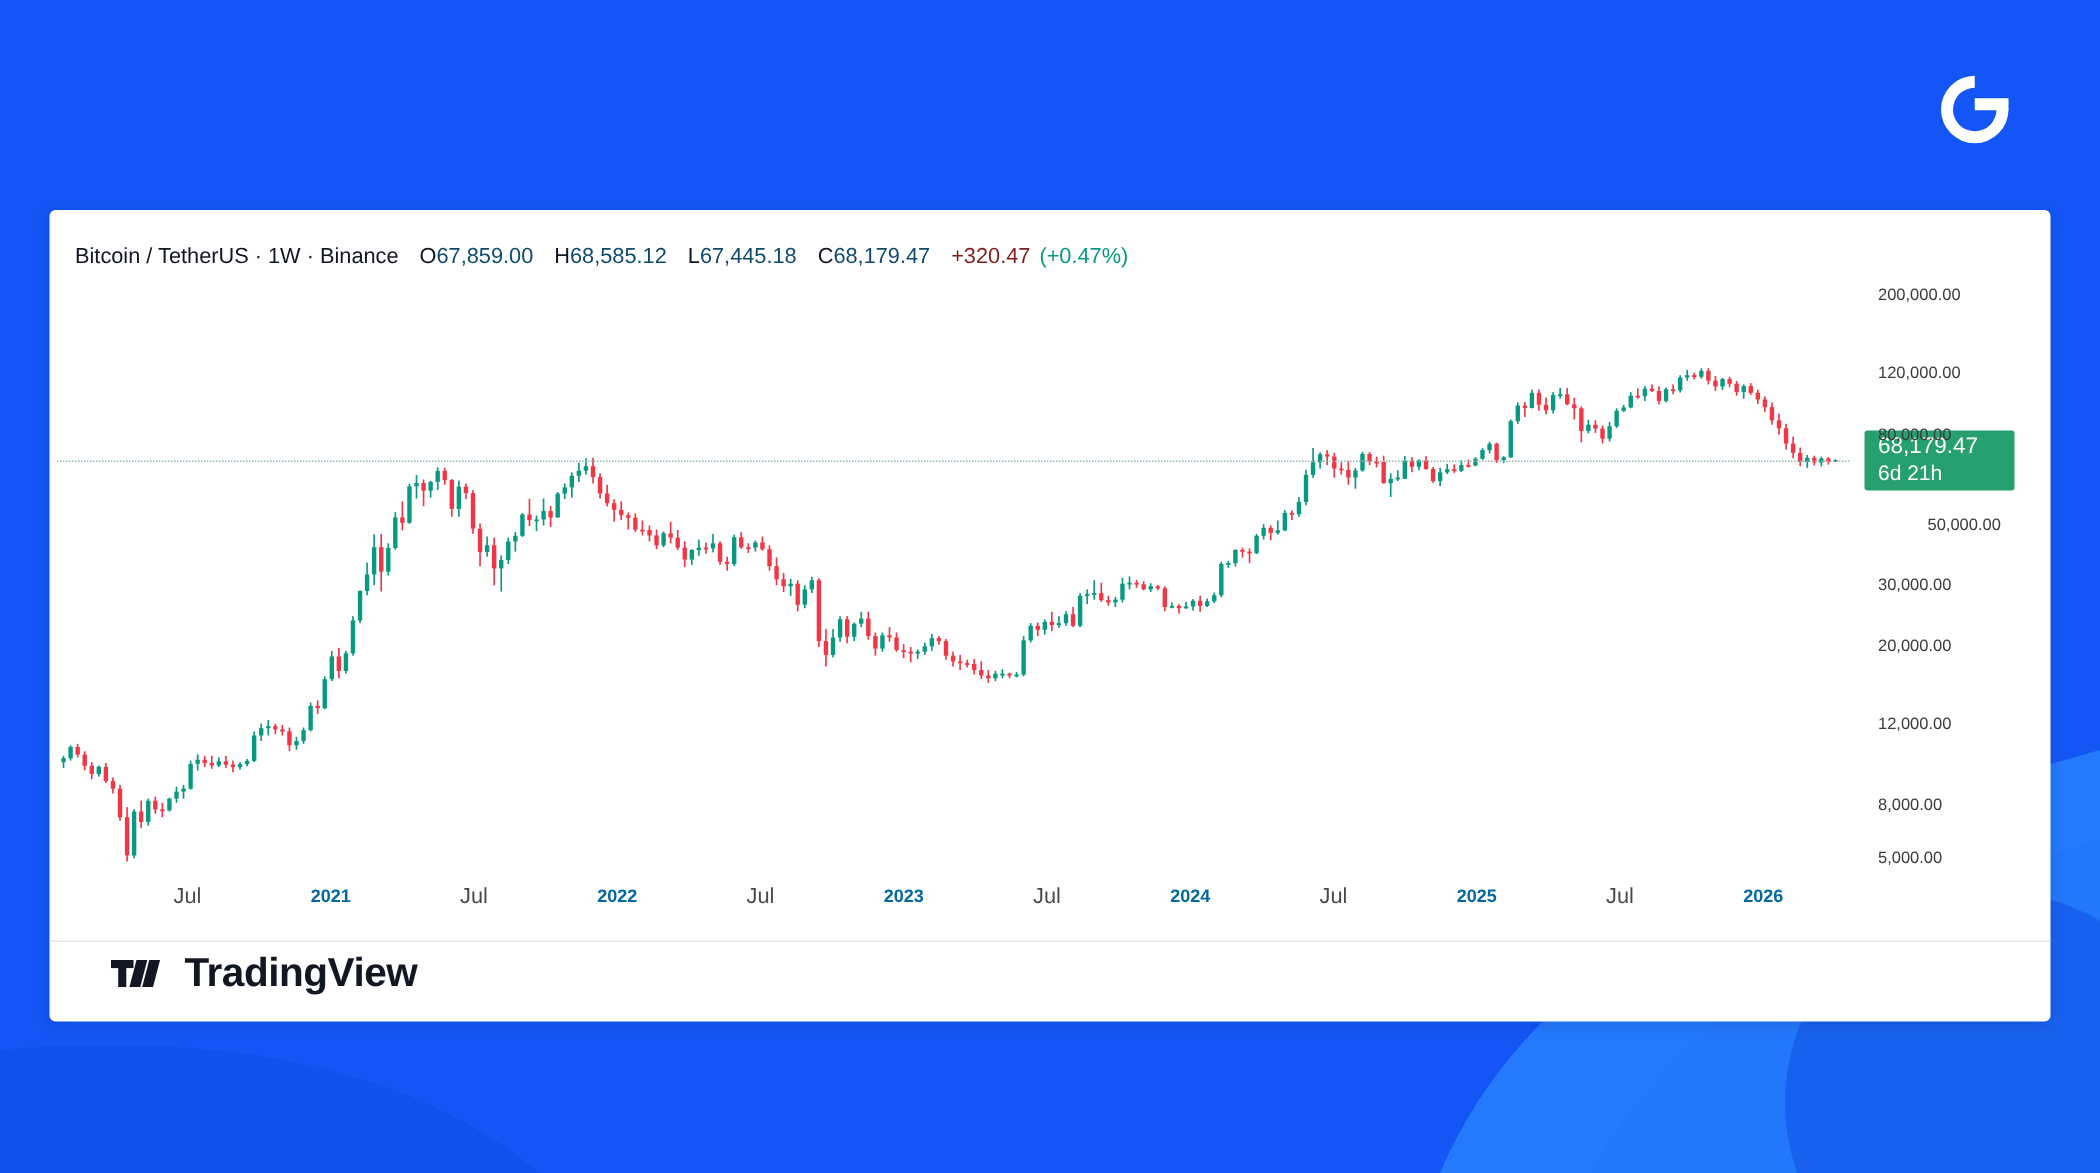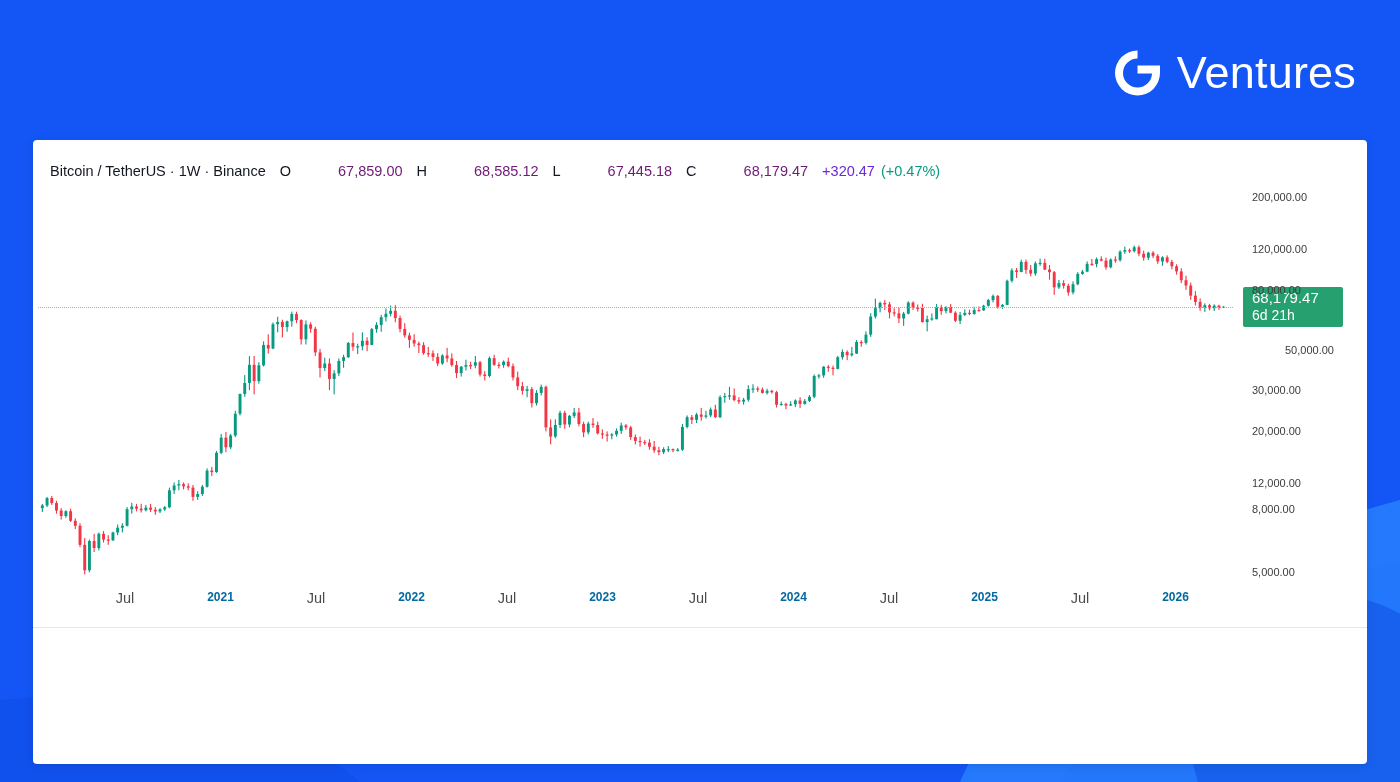--- a/index.html
+++ b/index.html
@@ -17,35 +17,35 @@
   }
   #brand .gate-logo{display:block;}
   #brand .brand-text{
     color:#ffffff;font-size:45px;letter-spacing:.2px;white-space:nowrap;
     font-weight:700;display:flex;align-items:baseline;gap:12px;
   }
   #brand .brand-gate{font-weight:700;}
   #brand .brand-ventures{font-weight:400;}
   
   #chart-card{
-    position:absolute;left:33px;top:140px;width:1334px;height:624px;
+    position:absolute;left:33px;top:140px;width:1334px;height:541px;
     background:#ffffff;border-radius:4px;overflow:hidden;
     box-shadow:0 2px 10px rgba(0,0,0,.10);
   }
   
   #legend{
     position:absolute;left:17px;top:23px;
     font-size:14.5px;color:#131722;white-space:nowrap;
     display:flex;align-items:baseline;
   }
   #legend .sym{color:#131722;}
   #legend .ohlc-group{margin-left:14px;display:inline-flex;align-items:baseline;}
   #legend .lbl{color:#131722;}
-  #legend .val{color:#701a75;padding-left:47px;}
-  #legend .chg{color:#6d28d9;margin-left:14px;}
+  #legend .val{color:#0c4a6e;}
+  #legend .chg{color:#7f1d1d;margin-left:14px;}
   #legend .pct{color:#089981;margin-left:6px;}
   
   #plot-area{
     position:absolute;left:0;top:50px;width:1200px;height:400px;
   }
   #candles{display:block;width:1200px;height:400px;}
   #price-line{
     position:absolute;left:5px;right:0;top:141px;height:1px;
     border-top:1px dotted #8fb9b0;
   }
@@ -98,21 +98,20 @@
   </svg>
 </div>
 
 <div id="brand">
   <svg class="gate-logo" width="52" height="52" viewBox="0 0 52 52">
     <path fill="#ffffff" d="M26 4 A22 22 0 1 0 48 26 L26 26 Z M26 10.5 A15.5 15.5 0 1 1 10.5 26 A15.5 15.5 0 0 1 26 10.5 Z" opacity="0"></path>
     <path fill="#ffffff" d="M26.5 3.5 a22.5 22.5 0 1 0 22.5 22.5 h-8 a14.5 14.5 0 1 1 -14.5 -14.5 z"></path>
     <rect x="26.5" y="18.5" width="22.5" height="8" fill="#ffffff"></rect>
   </svg>
   <div class="brand-text">
-    <span class="brand-ventures">Ventures</span>
   </div>
 </div>
 
 <div id="chart-card">
 
   <div id="legend">
     <span class="sym">Bitcoin / TetherUS · 1W · Binance</span>
     <span class="ohlc-group">
       <span class="lbl">O</span>
         <span class="val">67,859.00</span>
@@ -648,33 +647,42 @@
       <span class="pb-price">68,179.47</span>
       <span class="pb-time">6d 21h</span>
     </div>
   <div class="tick" style="top: 57.3505px;">200,000.00</div>
       <div class="tick" style="top: 109.27px;">120,000.00</div>
       <div class="tick" style="top: 150.48px;">80,000.00</div>
       <div class="tick" style="top: 210px; margin-left: 33px;">50,000.00</div>
       <div class="tick" style="top: 250.169px;">30,000.00</div>
       <div class="tick" style="top: 291.38px;">20,000.00</div>
       <div class="tick" style="top: 343.299px;">12,000.00</div>
-      <div class="tick" style="top: 369px;">8,000.00</div>
+      <div class="tick" style="top: 397px;">8,000.00</div>
       <div class="tick" style="top: 432.279px;">5,000.00</div>
     </div>
 
   <div id="time-axis">
       <div class="t" style="left: 92px;">Jul</div>
       <div class="t year" style="left: 187.5px;">2021</div>
       <div class="t" style="left: 283px;">Jul</div>
       <div class="t year" style="left: 378.5px;">2022</div>
       <div class="t" style="left: 474px;">Jul</div>
       <div class="t year" style="left: 569.5px;">2023</div>
       <div class="t" style="left: 665px;">Jul</div>
       <div class="t year" style="left: 760.5px;">2024</div>
       <div class="t" style="left: 856px;">Jul</div>
       <div class="t year" style="left: 951.5px;">2025</div>
       <div class="t" style="left: 1047px;">Jul</div>
       <div class="t year" style="left: 1142.5px;">2026</div>
     </div>
   <div id="axis-sep"></div>
 
+  <div id="tv-footer">
+    <svg width="36" height="24" viewBox="0 0 36 24">
+      <rect x="0" y="3" width="15" height="5.4" fill="#131722"></rect>
+      <rect x="4.8" y="3" width="5.4" height="18" fill="#131722"></rect>
+      <polygon points="17,3 24.2,3 19.5,21 12.3,21" fill="#131722"></polygon>
+      <polygon points="25.5,3 32.7,3 28,21 20.8,21" fill="#131722"></polygon>
+    </svg>
+    <span class="tv-word">TradingView</span>
+  </div>
 </div>
 
 </body></html>

